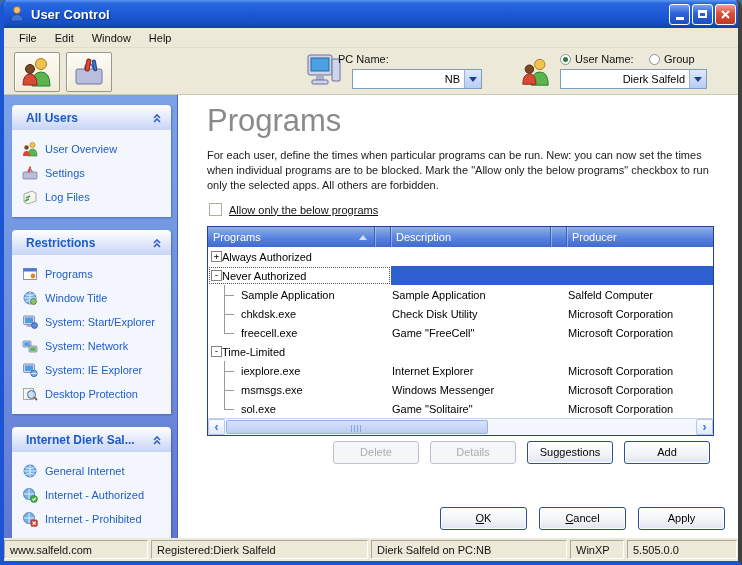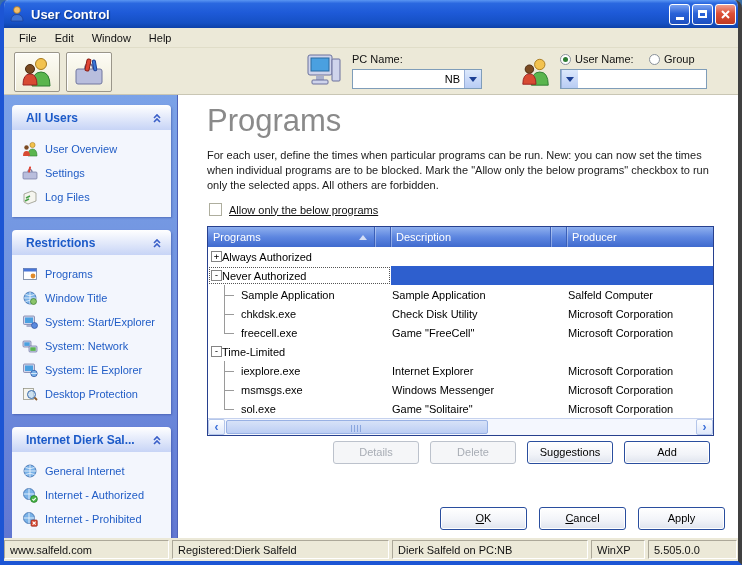--- a/index.html
+++ b/index.html
@@ -118,21 +118,21 @@
     background:linear-gradient(180deg,#ffffff,#f1f3f8 60%,#dfe4ee); box-shadow:inset 0 0 0 1px #fff; }
   .btn.disabled { border-color:#bcc2cc; color:#a8adb5; background:#f5f6f8; box-shadow:none; }
   .okrow .btn { width:87px; }
   .u-first::first-letter { text-decoration:underline; }
 
   
   .statusbar { height:23px; flex:0 0 23px; background:#ece9d8; display:flex; gap:3px; padding:2px 1px 2px 0;
     font-size:11px; color:#111; }
   .sp { border:1px solid; border-color:#aca899 #fff #fff #aca899; padding:2px 5px; white-space:nowrap;
     overflow:hidden; display:flex; align-items:center; }
-  .sp0 { width:165px; } .sp1 { width:217px; } .sp2 { width:196px; } .sp3 { width:54px; } .sp4 { flex:1; }
+  .sp0 { width:144px; } .sp1 { width:217px; } .sp2 { width:196px; } .sp3 { width:54px; } .sp4 { flex:1; }
 </style>
 </head>
 <body>
 
 <div class="window">
 
   <div class="titlebar">
     <svg class="tb-icon" viewBox="0 0 18 18">
       <circle cx="9" cy="5" r="3.4" fill="#f5c06a" stroke="#9a6a20" stroke-width="0.7"></circle>
       <path d="M3 16 Q3 9.5 9 9.5 Q15 9.5 15 16 Z" fill="#3f74d8" stroke="#1c3f94" stroke-width="0.7"></path>
@@ -178,21 +178,21 @@
       </svg>
     </div>
 
     <svg style="position:absolute;left:300px;top:5px" width="38" height="37" viewBox="0 0 38 37">
       <rect x="4" y="2" width="24" height="20" rx="2" fill="#cfd4ec" stroke="#6a719c"></rect>
       <rect x="7" y="5" width="18" height="13" fill="#4aa0e0" stroke="#2a6aa0"></rect>
       <rect x="12" y="23" width="8" height="4" fill="#aab0cc"></rect>
       <rect x="8" y="27" width="16" height="4" rx="1" fill="#cfd4ec" stroke="#6a719c"></rect>
       <rect x="28" y="6" width="8" height="22" rx="1" fill="#cfd4ec" stroke="#6a719c"></rect>
     </svg>
-    <div class="t-label" style="left:348px; top:5px">PC Name:</div>
+    <div class="t-label" style="left:334px; top:5px">PC Name:</div>
     <div class="combo" style="left:348px; top:21px; width:130px">
       <div class="cfield">NB</div>
       <div class="carrow">
           <i></i>
         </div>
     </div>
 
     <svg style="position:absolute;left:516px;top:8px" width="32" height="32" viewBox="0 0 34 32">
       <circle cx="21" cy="8" r="5.5" fill="#f2c24e" stroke="#a87a1e"></circle>
       <path d="M12 30 Q12 16 21 16 Q30 16 30 30 Z" fill="#5ab54e" stroke="#2e7d32"></path>
@@ -201,20 +201,21 @@
     </svg>
     <div class="radio" style="left:556px; top:5px">
       <span class="rdot on"></span>
       <span>User Name:</span>
     </div>
     <div class="radio" style="left:645px; top:5px">
       <span class="rdot"></span>
       <span>Group</span>
     </div>
     <div class="combo" style="left:556px; top:21px; width:147px">
+      <div class="cfield">Dierk Salfeld</div>
       <div class="carrow">
           <i></i>
         </div>
     </div>
   </div>
 
   <div class="content">
 
     <div class="sidebar">
 
@@ -463,22 +464,22 @@
         <div class="hsb">
           <div class="sb-arrow">‹</div>
           <div class="sb-track">
             <div class="sb-thumb"></div>
           </div>
           <div class="sb-arrow">›</div>
         </div>
       </div>
 
       <div class="actions">
+        <div class="btn disabled">Delete</div>
         <div class="btn disabled">Details</div>
-        <div class="btn disabled">Delete</div>
         <div class="btn">Suggestions</div>
         <div class="btn">Add</div>
       </div>
 
       <div class="okrow">
         <div class="btn u-first">OK</div>
         <div class="btn u-first">Cancel</div>
         <div class="btn">Apply</div>
       </div>
     </div>

